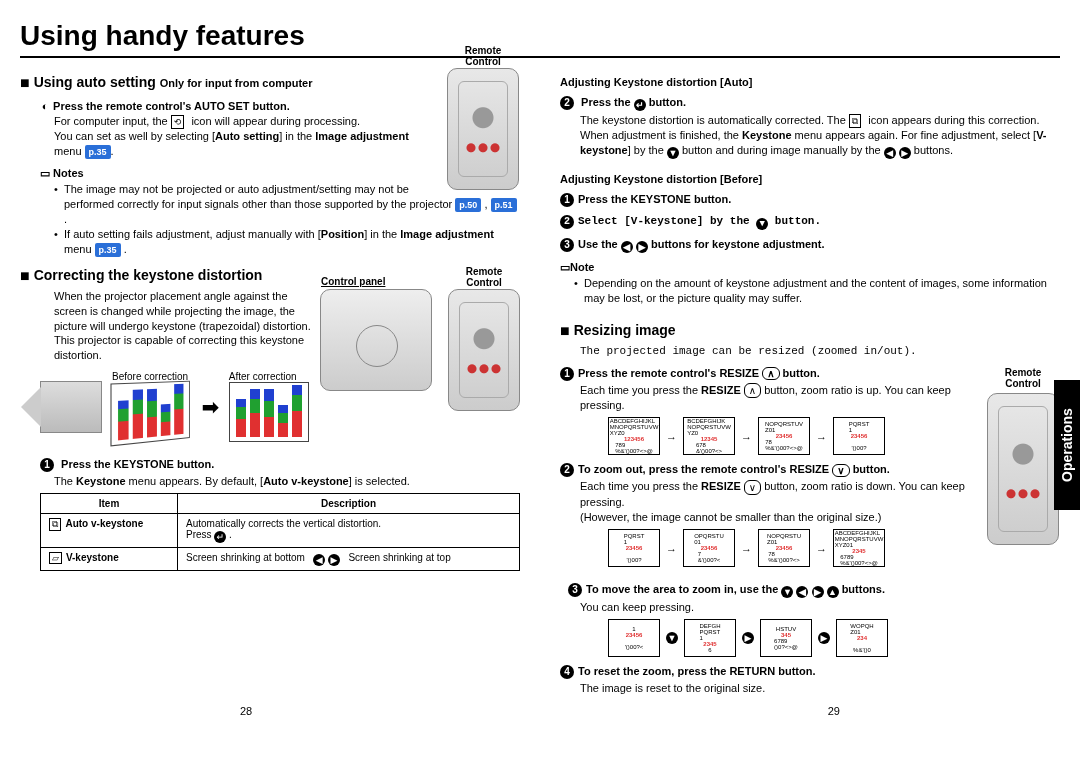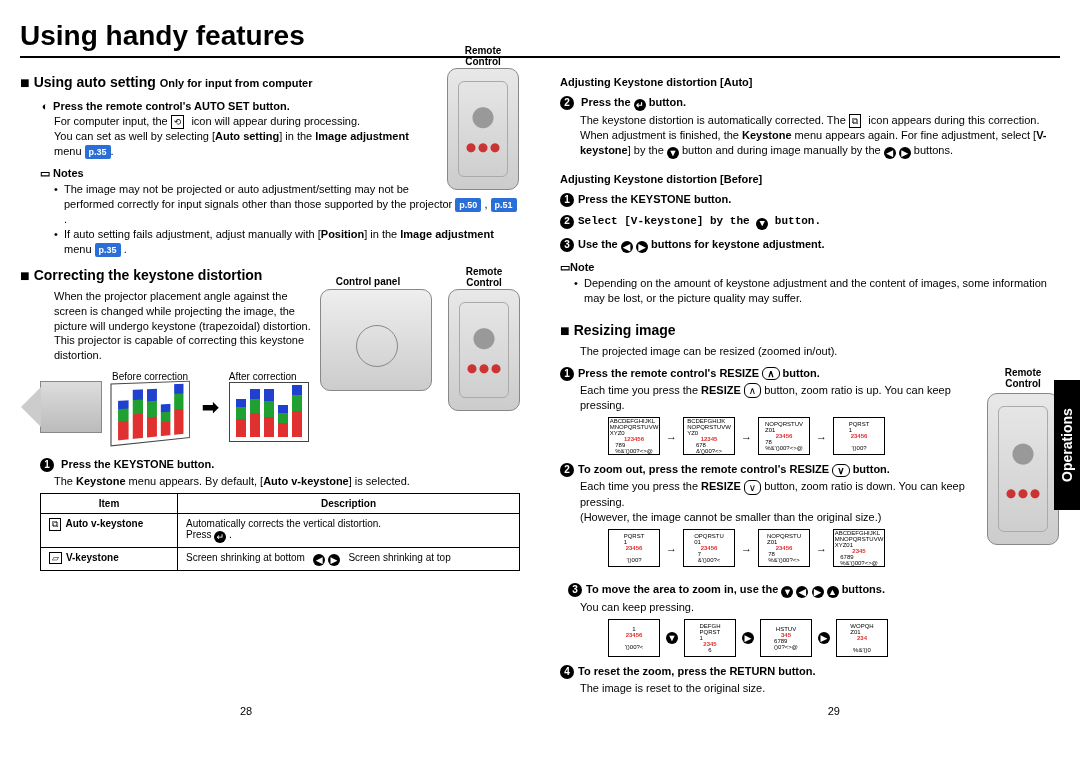--- a/index.html
+++ b/index.html
@@ -125,21 +125,21 @@
     margin:0 6px 6px 6px;
     position:relative;
   }
   .panel-img::after{
     content:"";
     position:absolute;
     top:35px;left:35px;width:40px;height:40px;
     border:1px solid #888;border-radius:50%;
   }
   .panel-label{
-    position:absolute;top:-14px;left:0;right:16px;text-align:center;font-weight:bold;font-size:10px;
+    position:absolute;top:-14px;left:0;right:16px;text-align:left;font-weight:bold;font-size:10px;text-decoration:underline;
   }
   .chart-row{
     display:flex;
     align-items:center;
     gap:10px;
     margin:4px 0 8px 20px;
   }
   .proj-icon{
     width:60px;height:50px;
     background:
@@ -475,21 +475,21 @@
     <div class="sub-h" style="margin-left:0;">
       <span class="bullet-icon">▭</span><span>Note</span>
     </div>
     <ul class="bullet-list" style="margin-left:14px;">
       <li>Depending on the amount of keystone adjustment and the content of images, some information may be lost, or the picture quality may suffer.</li>
     </ul>
 
     <div class="section-h" style="margin-top:16px;">
       <span class="sq">■</span><span>Resizing image</span>
     </div>
-    <p class="para" style="margin-left:20px;">The projected image can be resized (zoomed in/out).</p>
+    <p class="para" style="margin-left:20px;font-family:Liberation Mono, monospace;">The projected image can be resized (zoomed in/out).</p>
 
     <div class="float-right-remote" style="position:relative;height:180px;">
       <div class="remote-label" style="white-space:pre-line;position:static;margin-bottom:4px;">Remote
 Control</div>
       <div class="remote-img" style="float:none;margin:0 auto;height:150px;"></div>
       <span class="callout" style="right:-16px;top:30px;">④</span>
       <span class="callout" style="right:-16px;top:60px;">③</span>
       <span class="callout" style="right:-16px;top:95px;">①</span>
       <span class="callout" style="right:-16px;top:120px;">②</span>
     </div>

